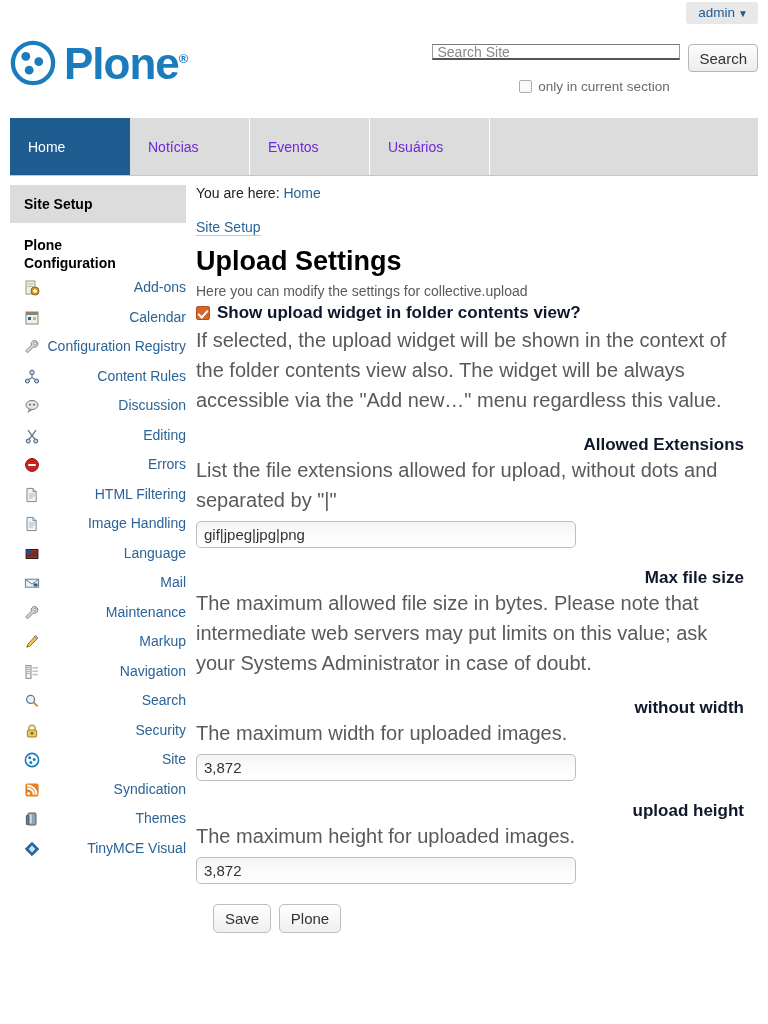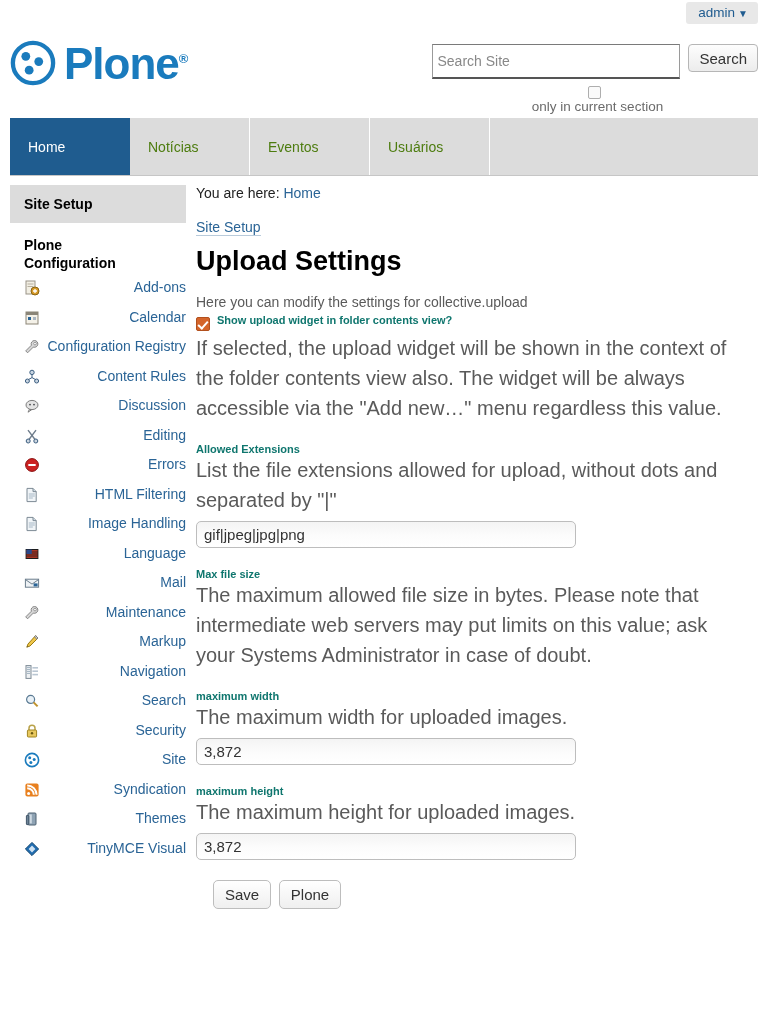--- a/index.html
+++ b/index.html
@@ -31,62 +31,62 @@
   .logo-text {
     font-size: 44px; font-weight: bold; color: #1a7bbd;
     letter-spacing: -1px; margin-left: 8px; line-height: 1;
     font-family: "Liberation Sans", sans-serif;
   }
   .logo-reg { font-size: 13px; vertical-align: super; color: #1a7bbd; }
 
   .search-area { position: absolute; right: 10px; top: 44px; width: 330px; }
   .search-row { display: flex; align-items: flex-start; justify-content: flex-end; }
   .search-input {
-    width: 248px; height: 35px;
+    width: 248px; height: 16px;
     border: 1px solid #9a9a9a;
     border-top-color: #7a7a7a;
     border-bottom-width: 2px; border-bottom-color: #555;
     background: #fff;
     font-family: "Liberation Sans", sans-serif;
     font-size: 14px; color: #777;
     padding: 1px 4px;
     outline: none;
   }
   .search-input::placeholder { color: #888; opacity: 1; }
   .search-btn {
     margin-left: 8px;
     height: 28px; padding: 0 10px;
     background: linear-gradient(#fdfdfd, #ececec);
     border: 1px solid #b6b6b6;
     border-radius: 4px;
     font-family: "Liberation Sans", sans-serif;
     font-size: 15px; color: #333;
     cursor: pointer;
   }
-  .search-opt { margin-top: 7px; display: flex; align-items: center; justify-content: space-between; padding-left: 3px; flex-direction: column; }
+  .search-opt { margin-top: 7px; display: flex; align-items: center; justify-content: center; padding-left: 3px; }
   .search-opt .cb {
     width: 13px; height: 13px; border: 1px solid #aeaeae;
     border-radius: 2px; background: #fafafa; display: inline-block;
   }
   .search-opt .lbl { margin-left: 6px; color: #6b6b6b; font-size: 13.5px; }
 
   
   .global-nav {
     position: absolute; left: 10px; right: 10px; top: 118px;
     height: 58px;
     display: flex;
     background: #dcdcdc;
     border-bottom: 1px solid #c6c6c6;
   }
   .nav-tab {
     display: flex; align-items: center;
     padding: 0 22px 0 18px;
     min-width: 120px;
     border-right: 1px solid #fff;
-    color: #4d7c0f;
+    color: #6d28d9;
     font-size: 14px;
     cursor: pointer;
   }
   .nav-tab.selected {
     background: #1f5c8f;
     color: #fff;
     border-right-color: #1f5c8f;
   }
   .nav-filler { flex: 1; }
 
@@ -120,38 +120,38 @@
 
   .breadcrumb { font-size: 14px; color: #222; margin-bottom: 18px; }
   .breadcrumb a { color: #2a6496; text-decoration: none; cursor: pointer; }
   .setup-link {
     display: inline-block; color: #2a6496; font-size: 14px;
     border-bottom: 1px solid #b9cbdb; text-decoration: none;
     margin-bottom: 7px; cursor: pointer;
   }
   h1.page-title {
     font-size: 27px; font-weight: bold; color: #000;
-    margin: 4px 0 17px 0; line-height: 1.1;
+    margin: 4px 0 6px 0; line-height: 1.1;
     font-family: "Liberation Sans", sans-serif;
   }
   .page-desc { font-size: 14px; color: #5a5a5a; margin-bottom: 4px; }
 
   .field { margin-bottom: 20px; }
   .field-legend { display: flex; align-items: flex-start; margin-bottom: 2px; }
   .cb-checked {
     width: 14px; height: 14px; flex: none; margin-right: 7px; margin-top: 3px;
     background: #d4652b; border: 1px solid #b2501d; border-radius: 2px;
     position: relative;
   }
   .cb-checked::after {
     content: ""; position: absolute; left: 3px; top: 1px;
     width: 4px; height: 8px; border: solid #fff;
     border-width: 0 2px 2px 0; transform: rotate(42deg);
   }
-  .field-label { font-weight: bold; font-size: 11px; color: #0f766e; }
+  .field-label { font-weight: bold; font-size: 17px; color: #0f172a; text-align: right; }
   .field-help { font-size: 20px; color: #5a5a5a; line-height: 1.5; margin-bottom: 6px; }
   .text-input {
     display: block;
     width: 380px; height: 27px;
     border: 1px solid #bdbdbd;
     border-radius: 5px;
     background: linear-gradient(#f4f4f4, #fcfcfc 55%, #ffffff);
     font-family: "Liberation Sans", sans-serif;
     font-size: 15px; color: #333;
     padding: 2px 7px;
@@ -417,26 +417,26 @@
           <div class="field">
             <div class="field-label">Allowed Extensions</div>
             <div class="field-help">List the file extensions allowed for upload, without dots and separated by "|"</div>
             <input class="text-input" type="text" value="gif|jpeg|jpg|png" style="">
           </div>
           <div class="field">
             <div class="field-label">Max file size</div>
             <div class="field-help">The maximum allowed file size in bytes. Please note that intermediate web servers may put limits on this value; ask your Systems Administrator in case of doubt.</div>
           </div>
           <div class="field">
-            <div class="field-label">maximum width</div>
+            <div class="field-label">without width</div>
             <div class="field-help">The maximum width for uploaded images.</div>
             <input class="text-input" type="text" value="3,872" style="">
           </div>
           <div class="field">
-            <div class="field-label">maximum height</div>
+            <div class="field-label">upload height</div>
             <div class="field-help">The maximum height for uploaded images.</div>
             <input class="text-input" type="text" value="3,872" style="">
           </div>
         </div>
 
       <div class="form-actions">
         <button class="form-btn">Save</button>
         <button class="form-btn">Plone</button>
       </div>
 

